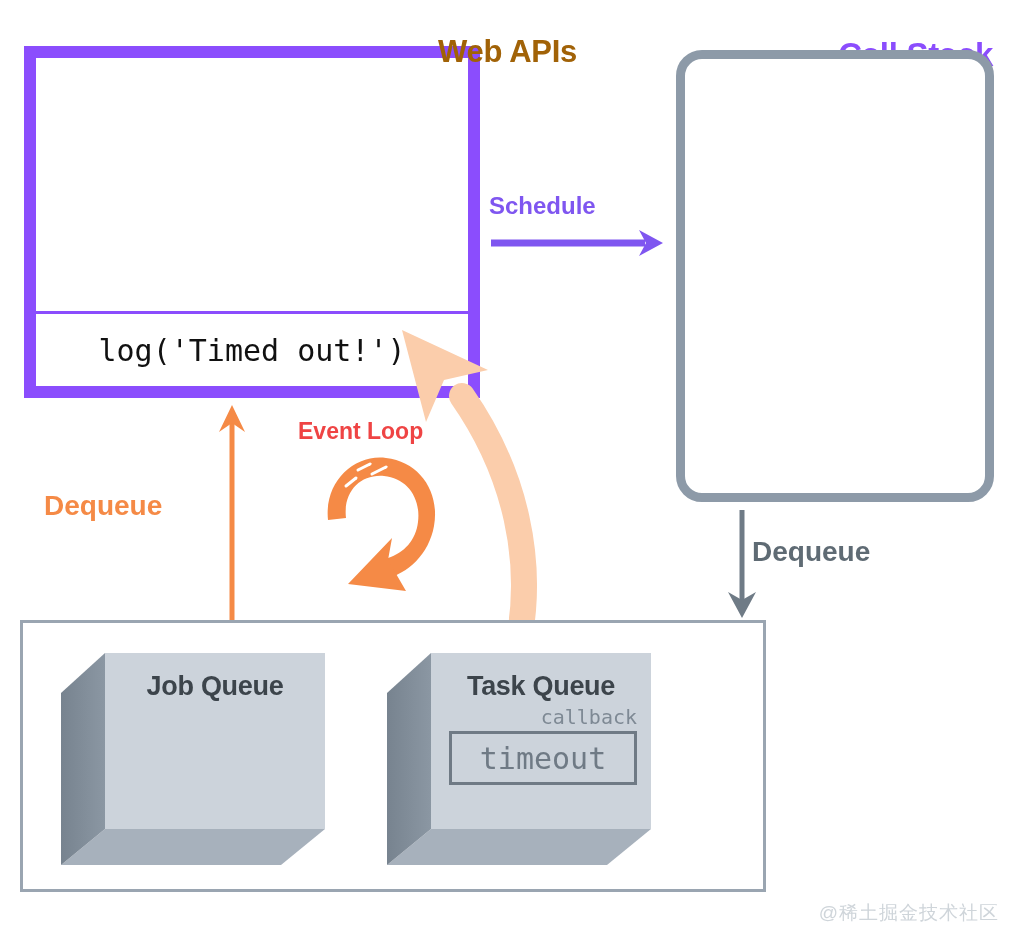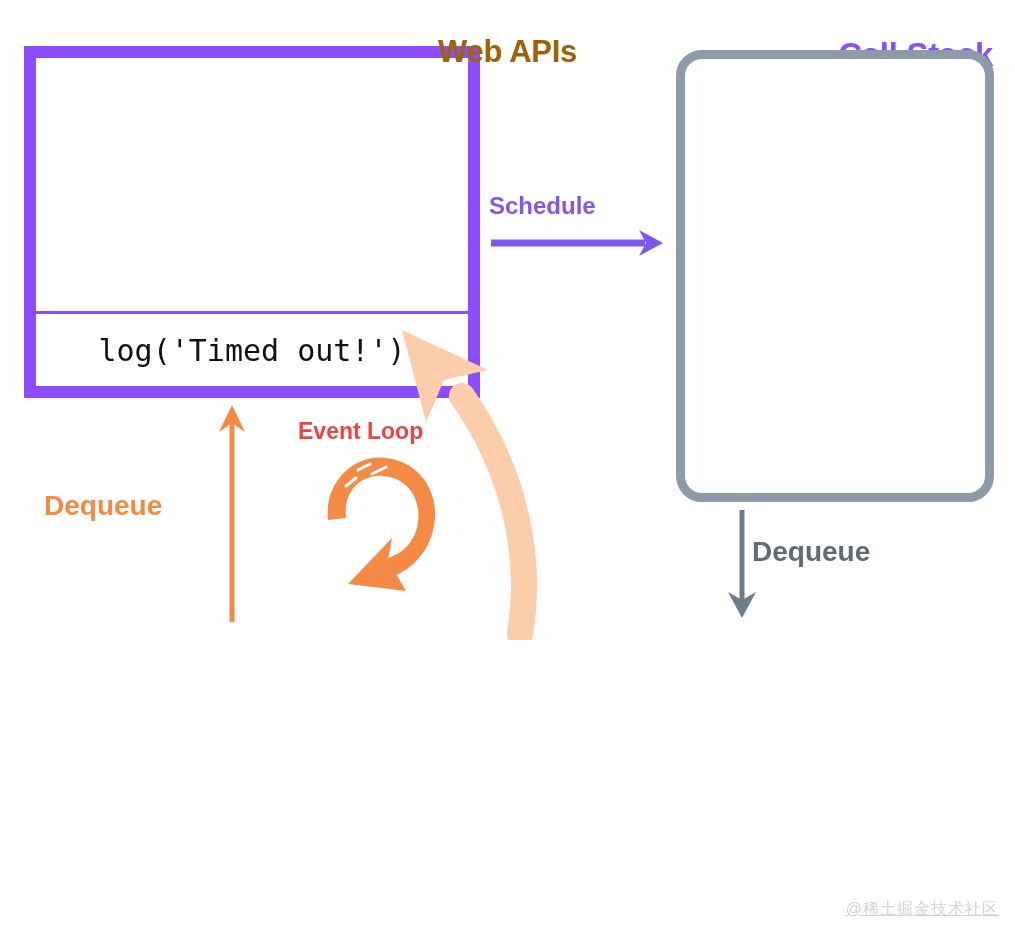--- a/index.html
+++ b/index.html
@@ -242,26 +242,25 @@
     justify-content: center;
     font-family: "DejaVu Sans Mono", "Liberation Mono", monospace;
     font-size: 30px;
     color: #6F7A85;
   }
 
   
   #watermark {
     position: absolute;
     right: 16px;
-    bottom: 24px;
-    font-size: 16px;
+    bottom: 18px;
+    font-size: 19px;
     color: #CFD5DA;
     letter-spacing: 1px;
     white-space: nowrap;
-    text-decoration: underline;
   }
 </style>
 </head>
 <body>
 
 <div id="stage">
 
   <div id="call-stack">
     <div class="stack-spacer"></div>
     <div class="stack-frame">log('Timed out!')</div>
@@ -307,16 +306,37 @@
     <path d="M94 44 L99 52" stroke="#FFFFFF" stroke-width="2.5" stroke-linecap="round"></path>
     <path d="M100 62 L103 72" stroke="#FFFFFF" stroke-width="2.5" stroke-linecap="round"></path>
   </svg>
 
   <svg id="callback-curve" viewBox="0 0 200 340" fill="none">
     <path d="M140 334
              C 152 262, 138 176, 82 96" stroke="#FBCDAB" stroke-width="26" stroke-linecap="round" fill="none"></path>
     <path d="M22 30 L108 70 L64 80 L46 122 Z" fill="#FBCDAB"></path>
   </svg>
 
+  <div id="queue-container">
+
+    <div class="cube" id="cube-job">
+      <div class="cube-face-bottom"></div>
+      <div class="cube-face-left"></div>
+      <div class="cube-face-front">
+        <div class="cube-title">Job Queue</div>
+      </div>
+    </div>
+
+    <div class="cube" id="cube-task">
+      <div class="cube-face-bottom"></div>
+      <div class="cube-face-left"></div>
+      <div class="cube-face-front">
+        <div class="cube-title">Task Queue</div>
+        <div class="cube-callback-label">callback</div>
+        <div class="cube-callback-box">timeout</div>
+      </div>
+    </div>
+
+  </div>
 
   <div id="watermark">@稀土掘金技术社区</div>
 
 </div>
 
 </body></html>

